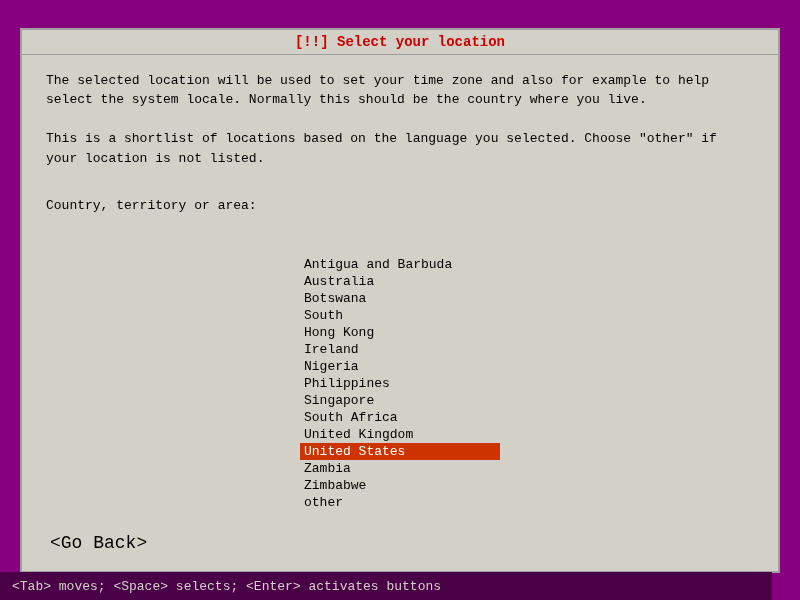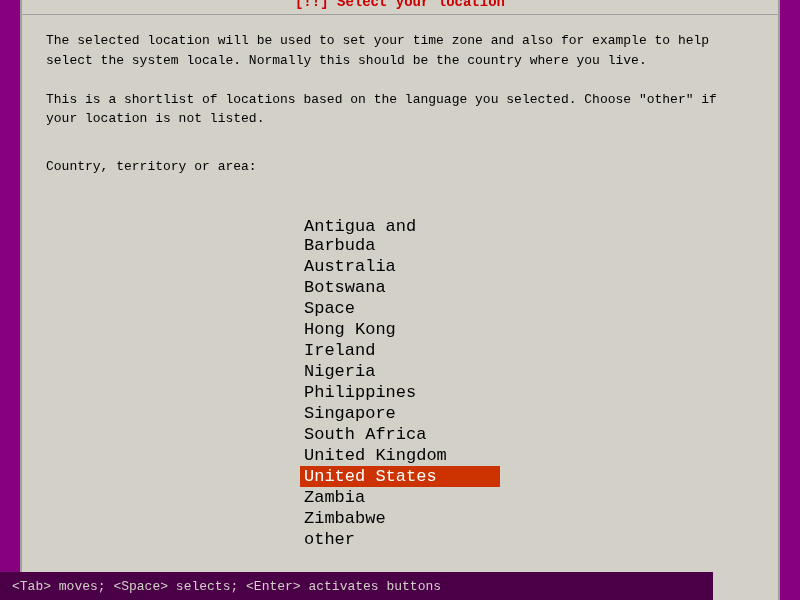--- a/index.html
+++ b/index.html
@@ -73,21 +73,21 @@
     }
 
     .country-list {
       list-style: none;
       width: 200px;
     }
 
     .country-list li {
       padding: 1px 4px;
       cursor: pointer;
-      font-size: 17px;
+      font-size: 13px;
       color: #000;
     }
 
     .country-list li.selected {
       background-color: #cc3300;
       color: #fff;
     }
 
     .buttons {
       padding: 8px 24px 16px 24px;
@@ -102,21 +102,21 @@
       font-family: 'Courier New', Courier, monospace;
       font-size: 18px;
       cursor: pointer;
       padding: 2px 4px;
     }
 
     .statusbar {
       position: fixed;
       bottom: 0;
       left: 0;
-      width: 713px;
+      width: 772px;
       background-color: #4a0047;
       color: #d3d0c8;
       font-family: 'Courier New', Courier, monospace;
       font-size: 13px;
       padding: 4px 12px;
       height: 28px;
       display: flex;
       align-items: center;
     }
   </style>
@@ -136,21 +136,21 @@
         <div>This is a shortlist of locations based on the language you selected. Choose "other" if</div>
         <div>your location is not listed.</div>
       </div>
       <div class="label">Country, territory or area:</div>
     </div>
     <div class="list-container">
       <ul class="country-list" id="country-list">
       <li>Antigua and Barbuda</li>
           <li>Australia</li>
           <li>Botswana</li>
-          <li>Space</li>
+          <li>South</li>
           <li>Hong Kong</li>
           <li>Ireland</li>
           <li>Nigeria</li>
           <li>Philippines</li>
           <li>Singapore</li>
           <li>South Africa</li>
           <li>United Kingdom</li>
           <li class="selected">United States</li>
           <li>Zambia</li>
           <li>Zimbabwe</li>

